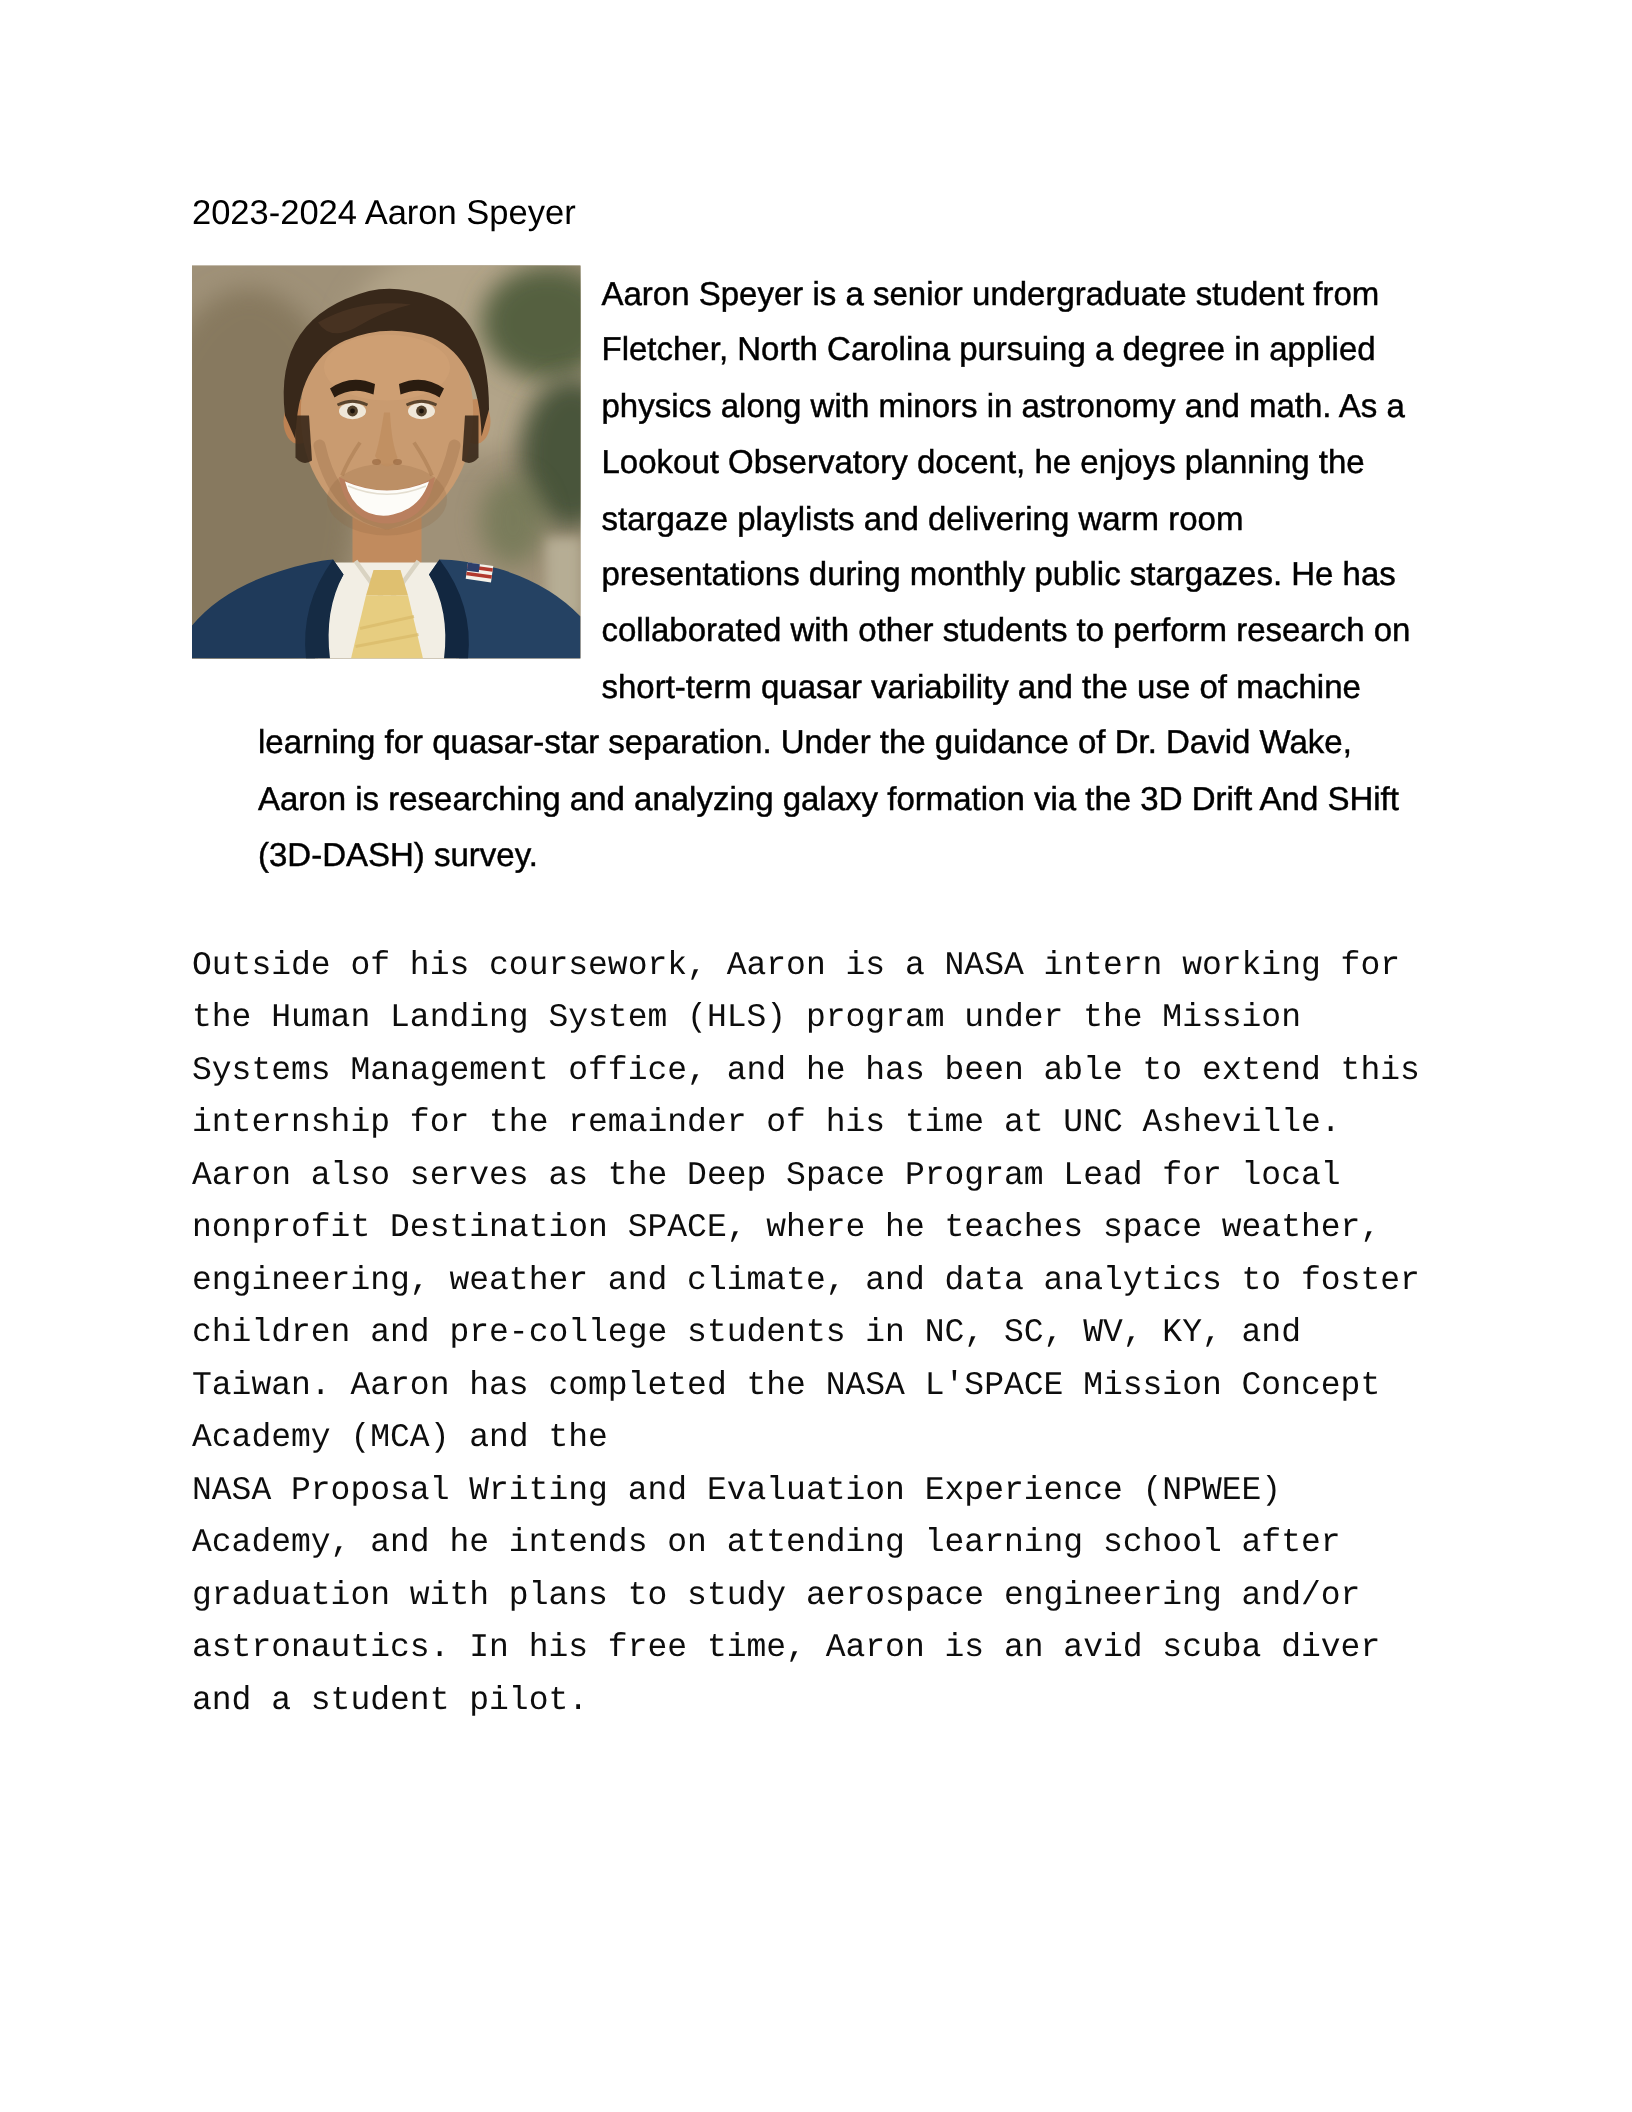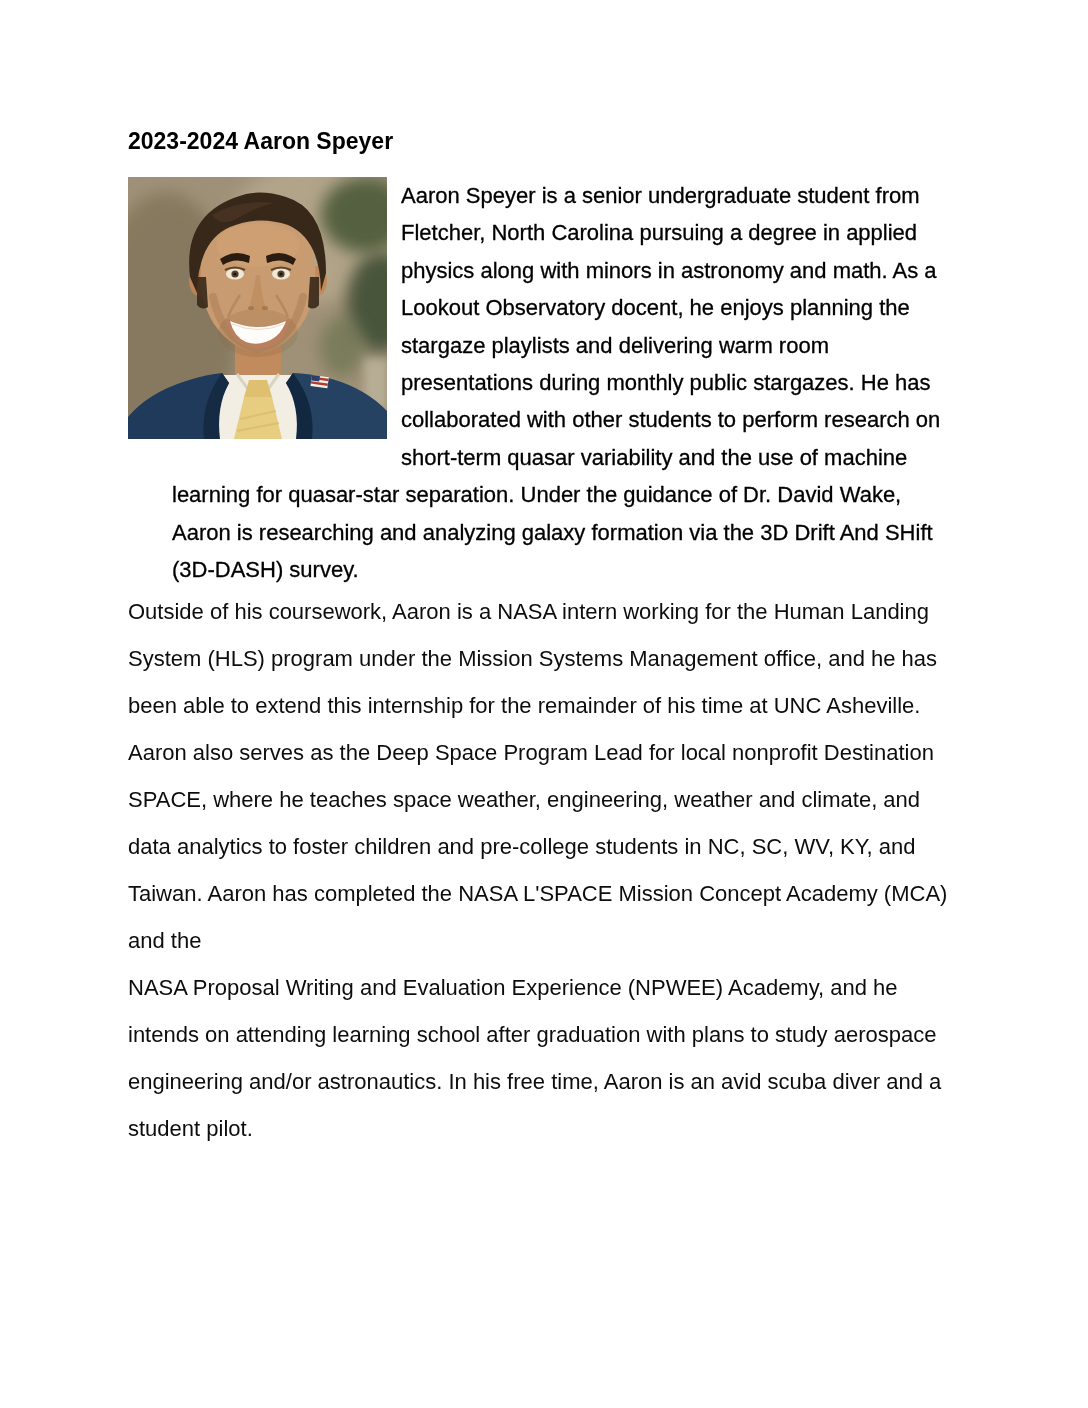--- a/index.html
+++ b/index.html
@@ -14,21 +14,21 @@
   }
   .content {
     position: absolute;
     left: 128px;
     top: 128px;
     width: 833px;
   }
   .doc-title {
     font-size: 23px;
     line-height: 26px;
-    font-weight: bold;
+    font-weight: normal;
     margin: 0 0 23px 0;
     color: #000000;
   }
   .bio-section { overflow: visible; }
   .bio-section::after { content: ""; display: block; clear: both; }
   .portrait {
     float: left;
     width: 259px;
     height: 262px;
     margin: 0 14px 6px 0;
@@ -39,22 +39,24 @@
     font-size: 22px;
     margin: 0;
     color: #000000;
   }
   .para-1 {
     line-height: 37.4px;
     margin-left: 44px;
     -webkit-text-stroke: 0.3px #000000;
   }
   .para-2 {
-    line-height: 47px;
+    line-height: 35px;
+    margin-top: 38px;
     color: #0d0d0d;
+    font-family: Liberation Mono, monospace;
   }
 </style>
 </head>
 <body>
 
 <div class="page">
   <div class="content">
 
     <h1 class="doc-title">2023-2024 Aaron Speyer</h1>
 

